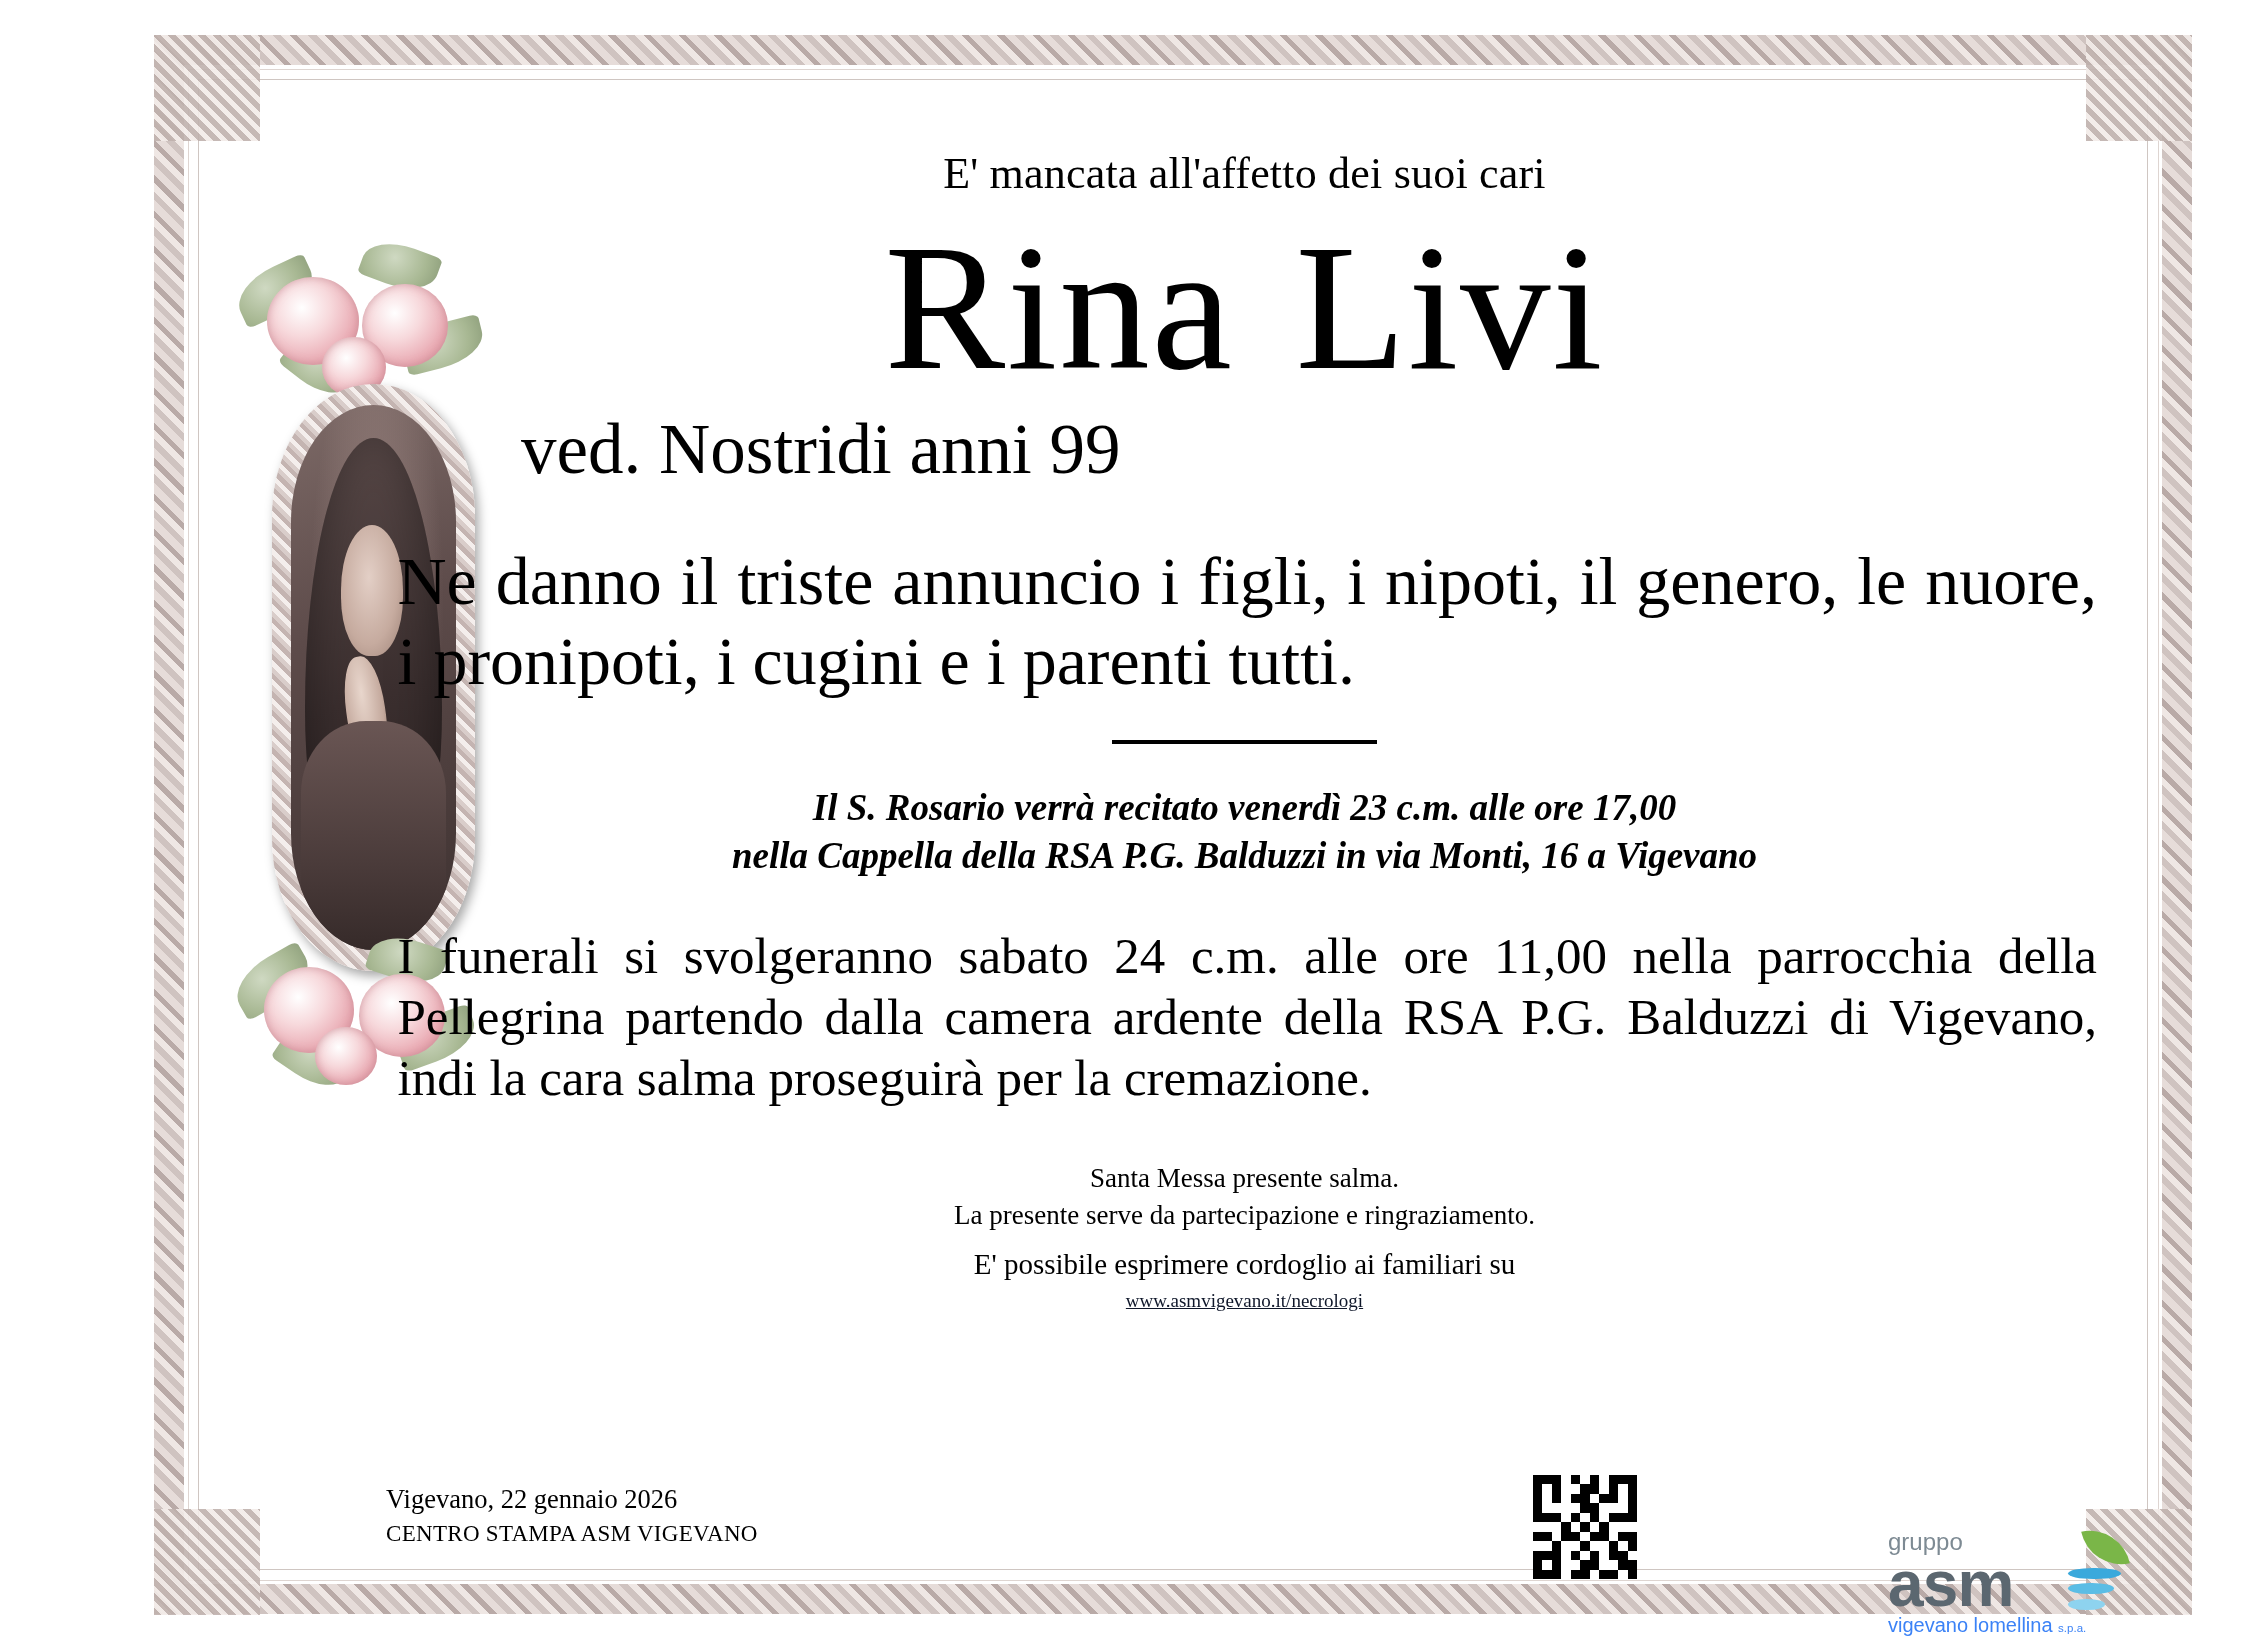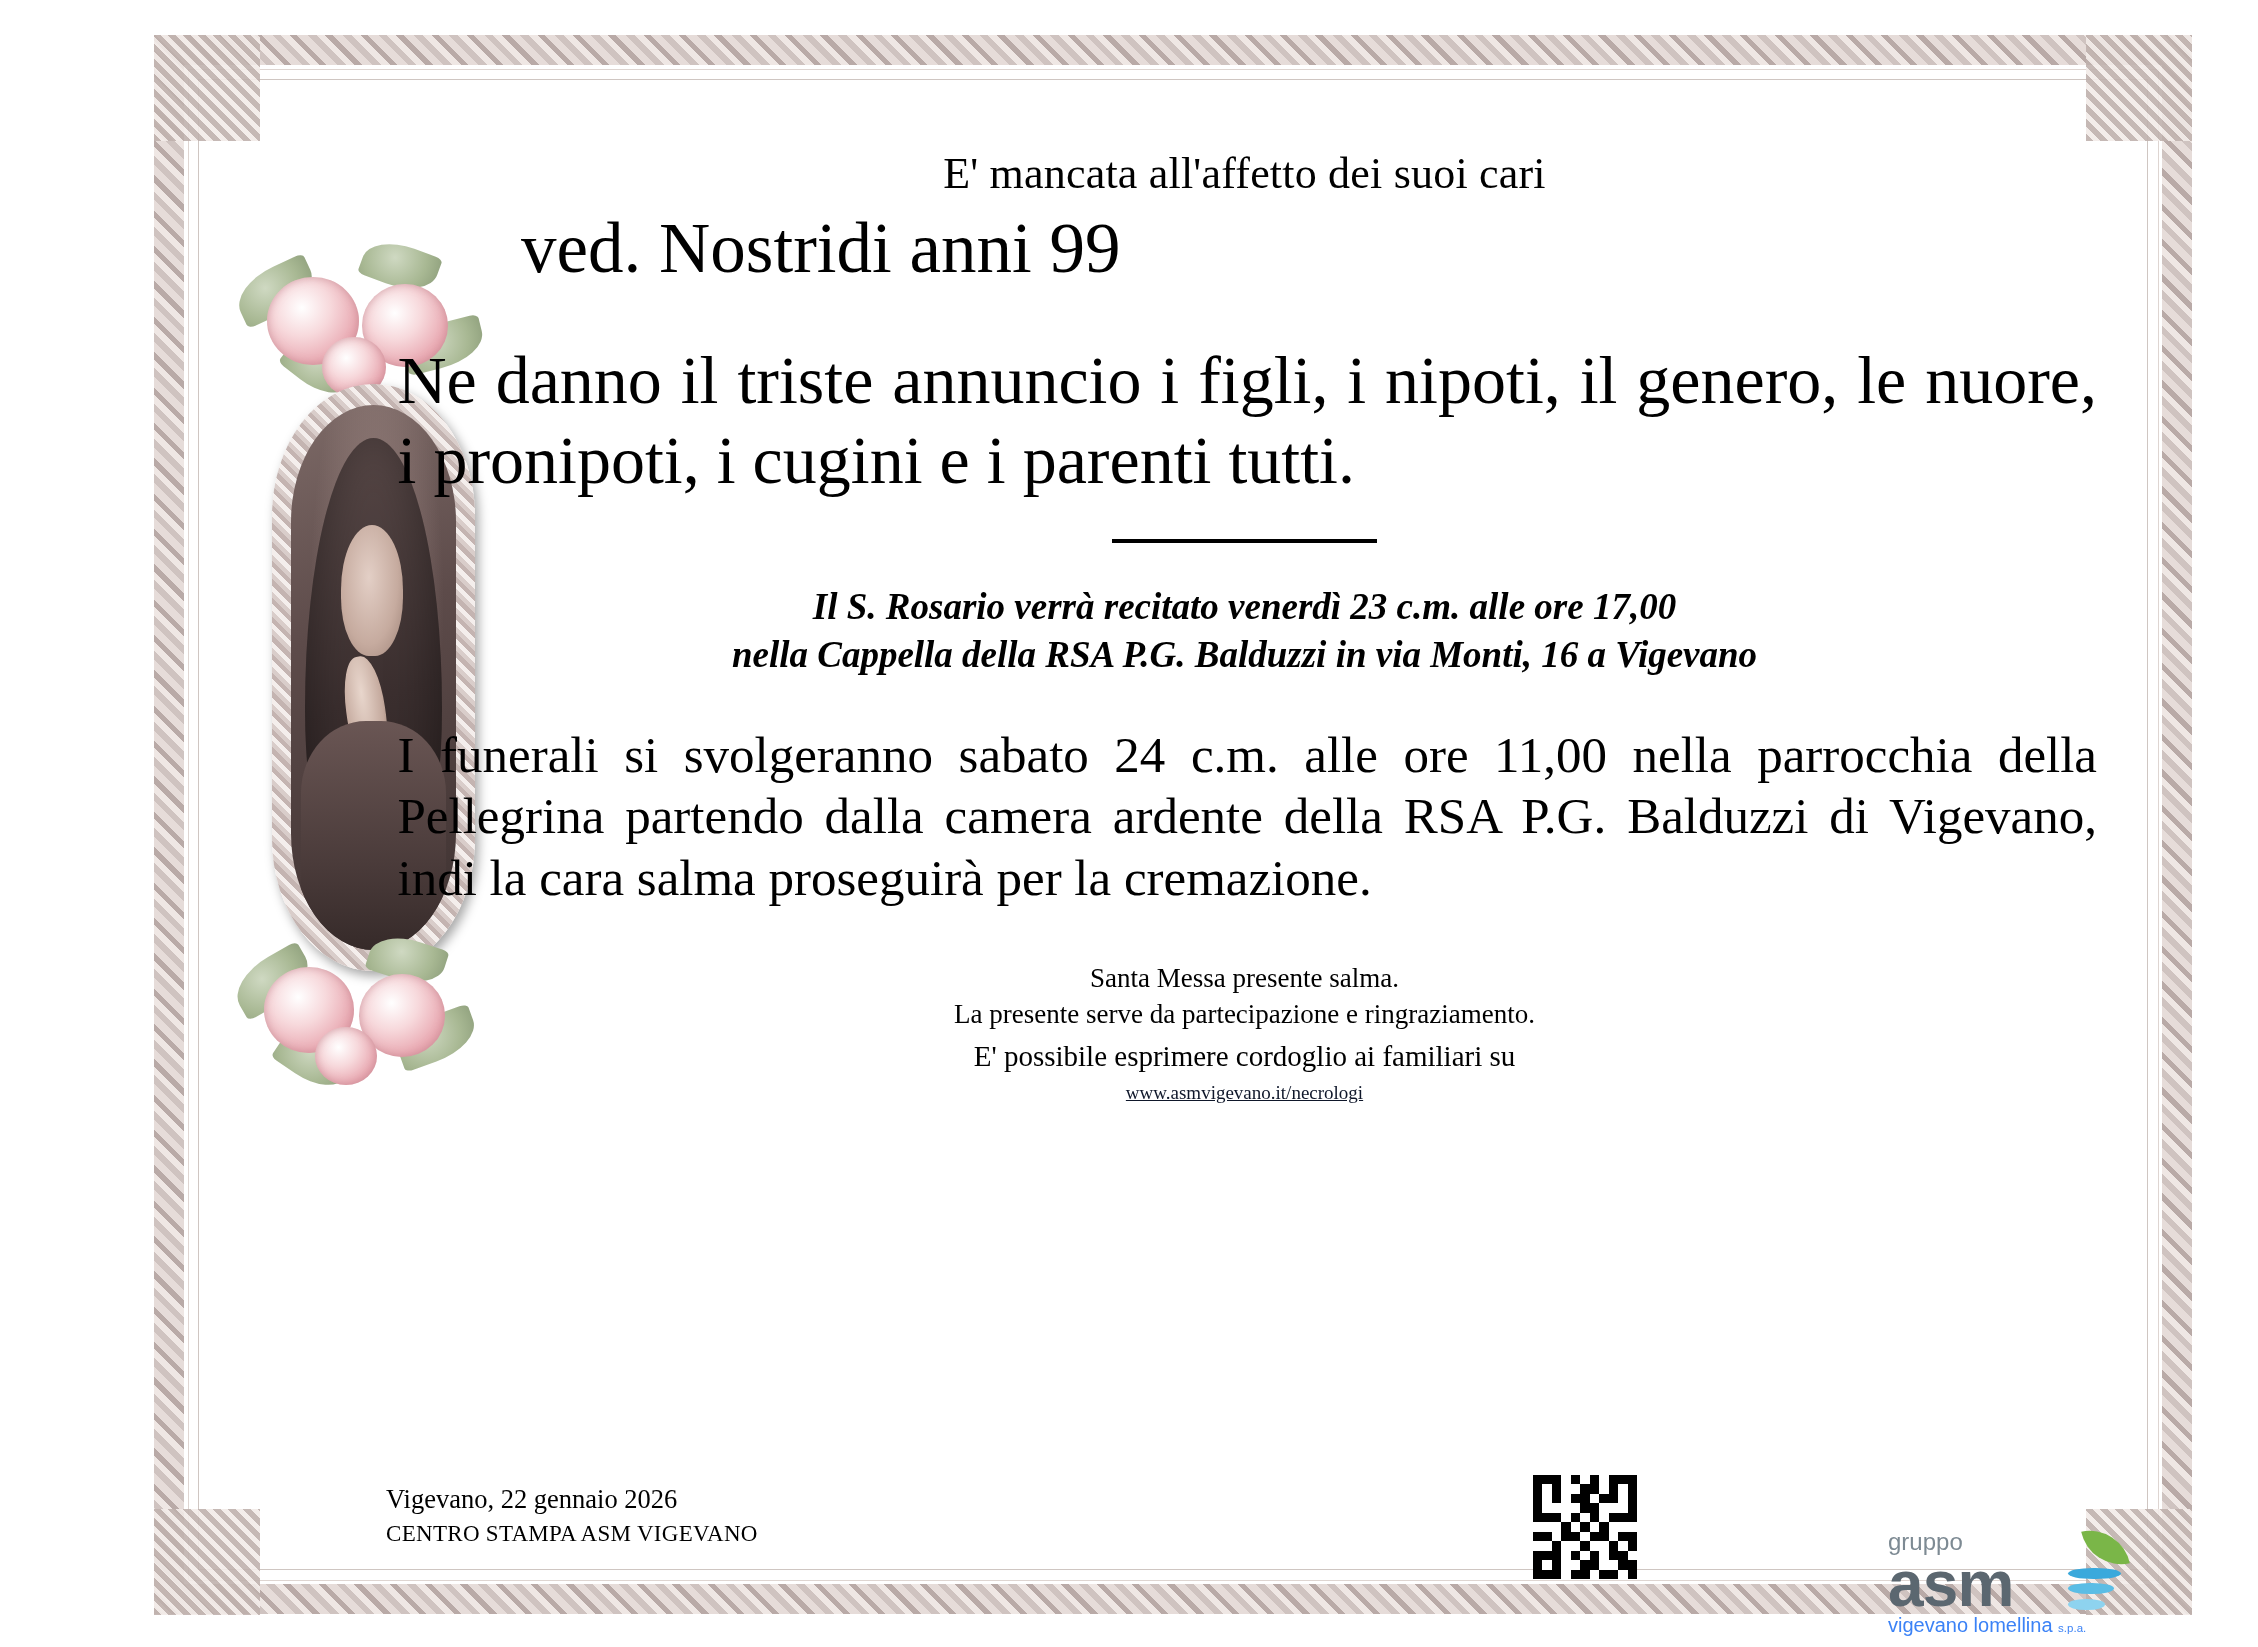--- a/index.html
+++ b/index.html
@@ -229,21 +229,21 @@
   }
   .notes {
     text-align: center;
     font-size: 27px;
     line-height: 1.35;
     margin-top: 51px;
   }
   .cordoglio {
     text-align: center;
     font-size: 29px;
-    margin-top: 7px;
+    margin-top: 15px;
   }
   .cordoglio a, .link {
     color: #0f172a;
     text-decoration: underline;
     font-weight: normal;
     font-size: 19px;
   }
 
   
   .footer-left {
@@ -376,20 +376,23 @@
       <div class="rose" style="left:34px;  top:32px;  width:90px; height:86px;"></div>
       <div class="rose" style="left:129px; top:39px;  width:86px;  height:83px;"></div>
       <div class="rose" style="left:85px;  top:92px; width:62px;  height:58px;"></div>
     </div>
   </div>
 
   <div class="main">
 
     <div class="intro">E' mancata all'affetto dei suoi cari</div>
 
+    <div class="name">
+      <span>Rina</span><span class="sp"></span><span>Livi</span>
+    </div>
 
     <div class="subline">
       <span>ved. Nostri</span>
       <span>di anni 99</span>
     </div>
 
     <div class="announce">Ne danno il triste annuncio i figli, i nipoti, il genero, le nuore, i pronipoti, i cugini e i parenti tutti.</div>
 
     <div class="divider"></div>
 

